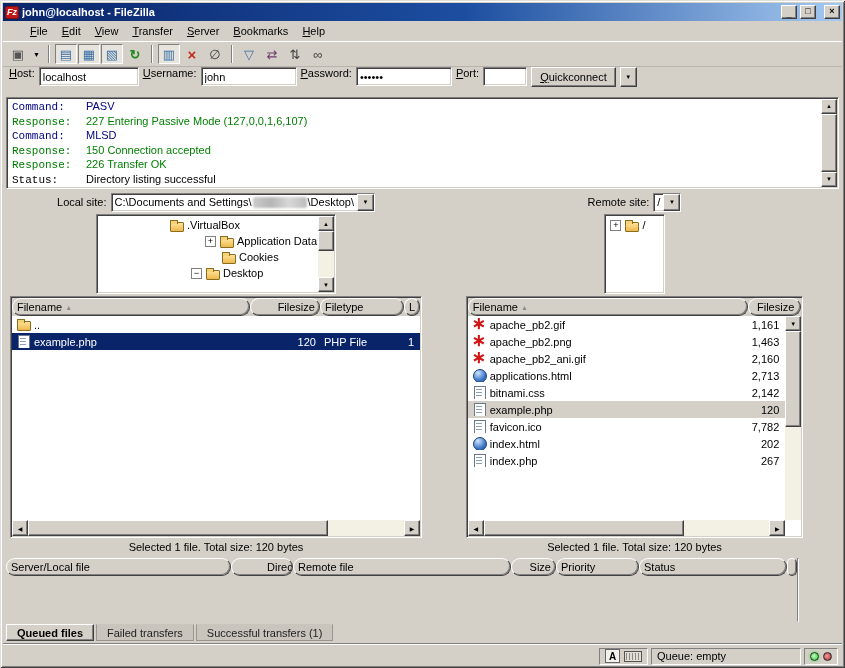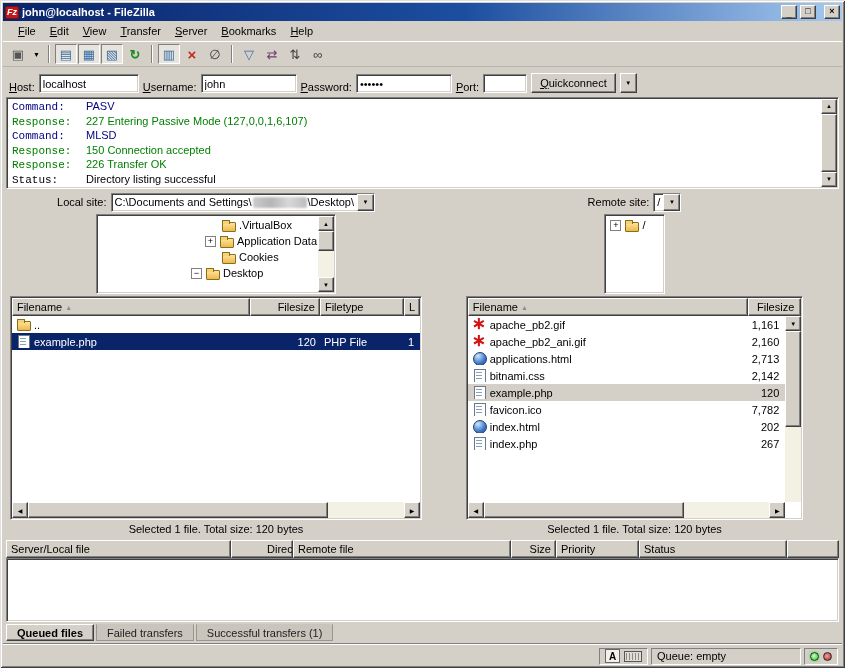--- a/index.html
+++ b/index.html
@@ -20,33 +20,33 @@
     background:linear-gradient(90deg,#0a246a 0%,#1c4ea0 55%,#a6caf0 100%); color:#fff; }
   .title-logo { width:14px; height:13px; flex:none; background:#c01818; border:1px solid #7d0f0f; border-radius:2px;
     color:#fff; font-size:9px; font-weight:bold; font-style:italic; display:flex; align-items:center; justify-content:center; }
   .title-text { flex:1; font-weight:bold; font-size:11px; white-space:nowrap; overflow:hidden; }
   .tb-ctl { width:16px; height:14px; font-size:9px; font-weight:bold; color:#000; display:flex; align-items:center; justify-content:center; line-height:1; }
   .tb-ctl span { transform:translateY(-1px); }
   .tb-ctl.minbtn span { transform:translateY(2px); }
   .gap2 { width:2px; }
 
   
-  .menubar { flex:none; height:20px; display:flex; align-items:center; padding-left:8px; }
+  .menubar { flex:none; height:20px; display:flex; align-items:center; padding-left:20px; }
   .menu-item { padding:3px 7px; cursor:default; }
   .toolbar { flex:none; height:26px; display:flex; align-items:center; gap:1px; padding:1px 2px 1px 4px;
     border-top:1px solid #fff; border-bottom:1px solid #b8b4ac; }
   .tbtn { width:22px; height:20px; display:flex; align-items:center; justify-content:center; font-size:13px; line-height:1; }
   .tbtn.narrow { width:13px; font-size:7px; }
   .tbtn.pressed { background:#e6e4dc; border:1px solid; border-color:#808080 #fff #fff #808080; }
   .tb-sep { width:0; height:18px; border-left:1px solid #808080; border-right:1px solid #fff; margin:0 4px; }
   .c-steel { color:#3a6ea5; } .c-green { color:#1e8a1e; font-weight:bold; } .c-red { color:#c42b1c; font-weight:bold; font-size:15px; }
   .c-dark { color:#404040; } .c-plum { color:#6a3a6a; } .c-gray { color:#555; }
 
   
-  .qcbar { flex:none; height:28px; display:flex; align-items:flex-end; gap:4px; padding:0 6px 2px 6px; }
+  .qcbar { flex:none; height:28px; display:flex; align-items:flex-start; gap:4px; padding:0 6px 2px 6px; }
   .qc-input { height:19px; padding:1px 3px; font-family:"Liberation Sans",sans-serif; font-size:11px; outline:none; }
   .qc-btn { height:20px; padding:0 8px; font-size:11px; display:flex; align-items:center; cursor:default; }
   .qc-drop { width:17px; height:20px; font-size:6px; display:flex; align-items:center; justify-content:center; }
 
   
   .logpane { flex:none; height:92px; margin:2px 3px 1px 3px; position:relative; padding:2px 20px 2px 5px;
     overflow:hidden; line-height:13.5px; white-space:nowrap; }
   .log-type { display:inline-block; width:74px;font-family:Liberation Mono, monospace; }
   .ln-command { color:#00007f; }
   .ln-response { color:#007f00; }
@@ -76,35 +76,35 @@
     background:linear-gradient(90deg,#cbcbcb,#b5b5b5,#d8d8d8,#bcbcbc); filter:blur(1.3px); }
 
   .treepane { flex:none; height:80px; margin-top:1px; position:relative; padding:2px 18px 2px 0; overflow:hidden; }
   .tree-row { height:16px; display:flex; align-items:center; gap:3px; white-space:nowrap; }
   .texp { width:11px; height:11px; flex:none; background:#fff; border:1px solid #808080; font-size:9px;
     line-height:9px; text-align:center; }
   .tspace { width:13px; flex:none; }
 
   .listwrap { flex:1; min-height:0; margin-top:2px; display:flex; flex-direction:column; position:relative; padding:1px; }
   .lheader { flex:none; height:18px; display:flex; background:#d4d0c8; }
-  .hcell { padding:0 4px; display:flex; align-items:center; overflow:hidden; white-space:nowrap; gap:3px; }
+  .hcell { padding:0 4px; display:flex; align-items:center; overflow:hidden; white-space:nowrap; gap:3px;border-radius:9px; }
   .sort-glyph { font-size:7px; color:#8f8f8f; }
   .lbody { flex:1; min-height:0; overflow:hidden; background:#fff; position:relative; }
   .lrow { height:17px; display:flex; align-items:center; white-space:nowrap; }
   .sel-active { background:#0a246a; color:#fff; }
   .sel-inactive { background:#d4d0c8; }
   .cell { padding:0 4px; overflow:hidden; flex:none; display:flex; align-items:center; gap:3px; }
   .w-lname { width:238px; } .w-lsize { width:70px; justify-content:flex-end; } .w-ltype { width:84px; } .w-llast { flex:1; }
   .w-rname { width:280px; } .w-rsize { flex:1; justify-content:flex-end; padding-right:6px; }
   .rows-r { margin-right:16px; }
   .rvscroll { position:absolute; top:19px; right:1px; bottom:17px; width:16px; background:#f3f1e4; }
   .pane-status { flex:none; height:18px; padding:3px 2px 0 2px; white-space:nowrap; overflow:hidden; }
 
   
-  .queue-sec { flex:none; margin:0 3px; display:flex; flex-direction:column; }
+  .queue-sec { flex:none; margin:0 3px; display:flex; flex-direction:row; }
   .qheader { flex:none; height:18px; display:flex; background:#d4d0c8; }
   .qc1{width:225px;} .qc2{width:62px;padding-left:35px;} .qc3{width:218px;} .qc4{width:45px; justify-content:flex-end;} .qc5{width:83px;} .qc6{width:148px;} .qc7{flex:1;}
   .qbody { height:64px; background:#fff; }
 
   .tabs { flex:none; height:21px; display:flex; align-items:flex-start; gap:2px; padding:2px 0 0 3px; }
   .tab { height:17px; padding:2px 10px 0; font-size:11px; white-space:nowrap; }
   .tab.active { font-weight:bold; }
   .tab.inactive { background:#c9c5bd; border:1px solid #9a968e; border-top-color:#c9c5bd; color:#222; }
 
   
@@ -254,21 +254,21 @@
         <div class="combo inset">
           <span>C:\Documents and Settings\</span>
             <span class="redact"></span>
             <span>\Desktop\</span>
           <div class="combo-btn raised">
               <span>▼</span>
             </div>
         </div>
       </div>
       <div class="treepane inset">
-        <div class="tree-row" style="padding-left:108px">
+        <div class="tree-row" style="padding-left:56px">
             <span class="tspace"></span>
             <span class="ic ic-folder"></span>
             <span>.VirtualBox</span>
           </div>
         <div class="tree-row" style="padding-left:108px">
             <span class="texp">+</span>
             <span class="ic ic-folder"></span>
             <span>Application Data</span>
           </div>
         <div class="tree-row" style="padding-left:108px">
@@ -386,20 +386,29 @@
                   <span class="ic ic-img"></span>
                   <span>apache_pb2.gif</span>
                 </div>
               <div class="cell w-rsize">
                   <span>1,161</span>
                 </div>
             </div>
             <div class="lrow">
               <div class="cell w-rname">
                   <span class="ic ic-img"></span>
+                  <span>apache_pb2.png</span>
+                </div>
+              <div class="cell w-rsize">
+                  <span>1,463</span>
+                </div>
+            </div>
+            <div class="lrow">
+              <div class="cell w-rname">
+                  <span class="ic ic-img"></span>
                   <span>apache_pb2_ani.gif</span>
                 </div>
               <div class="cell w-rsize">
                   <span>2,160</span>
                 </div>
             </div>
             <div class="lrow">
               <div class="cell w-rname">
                   <span class="ic ic-html"></span>
                   <span>applications.html</span>

